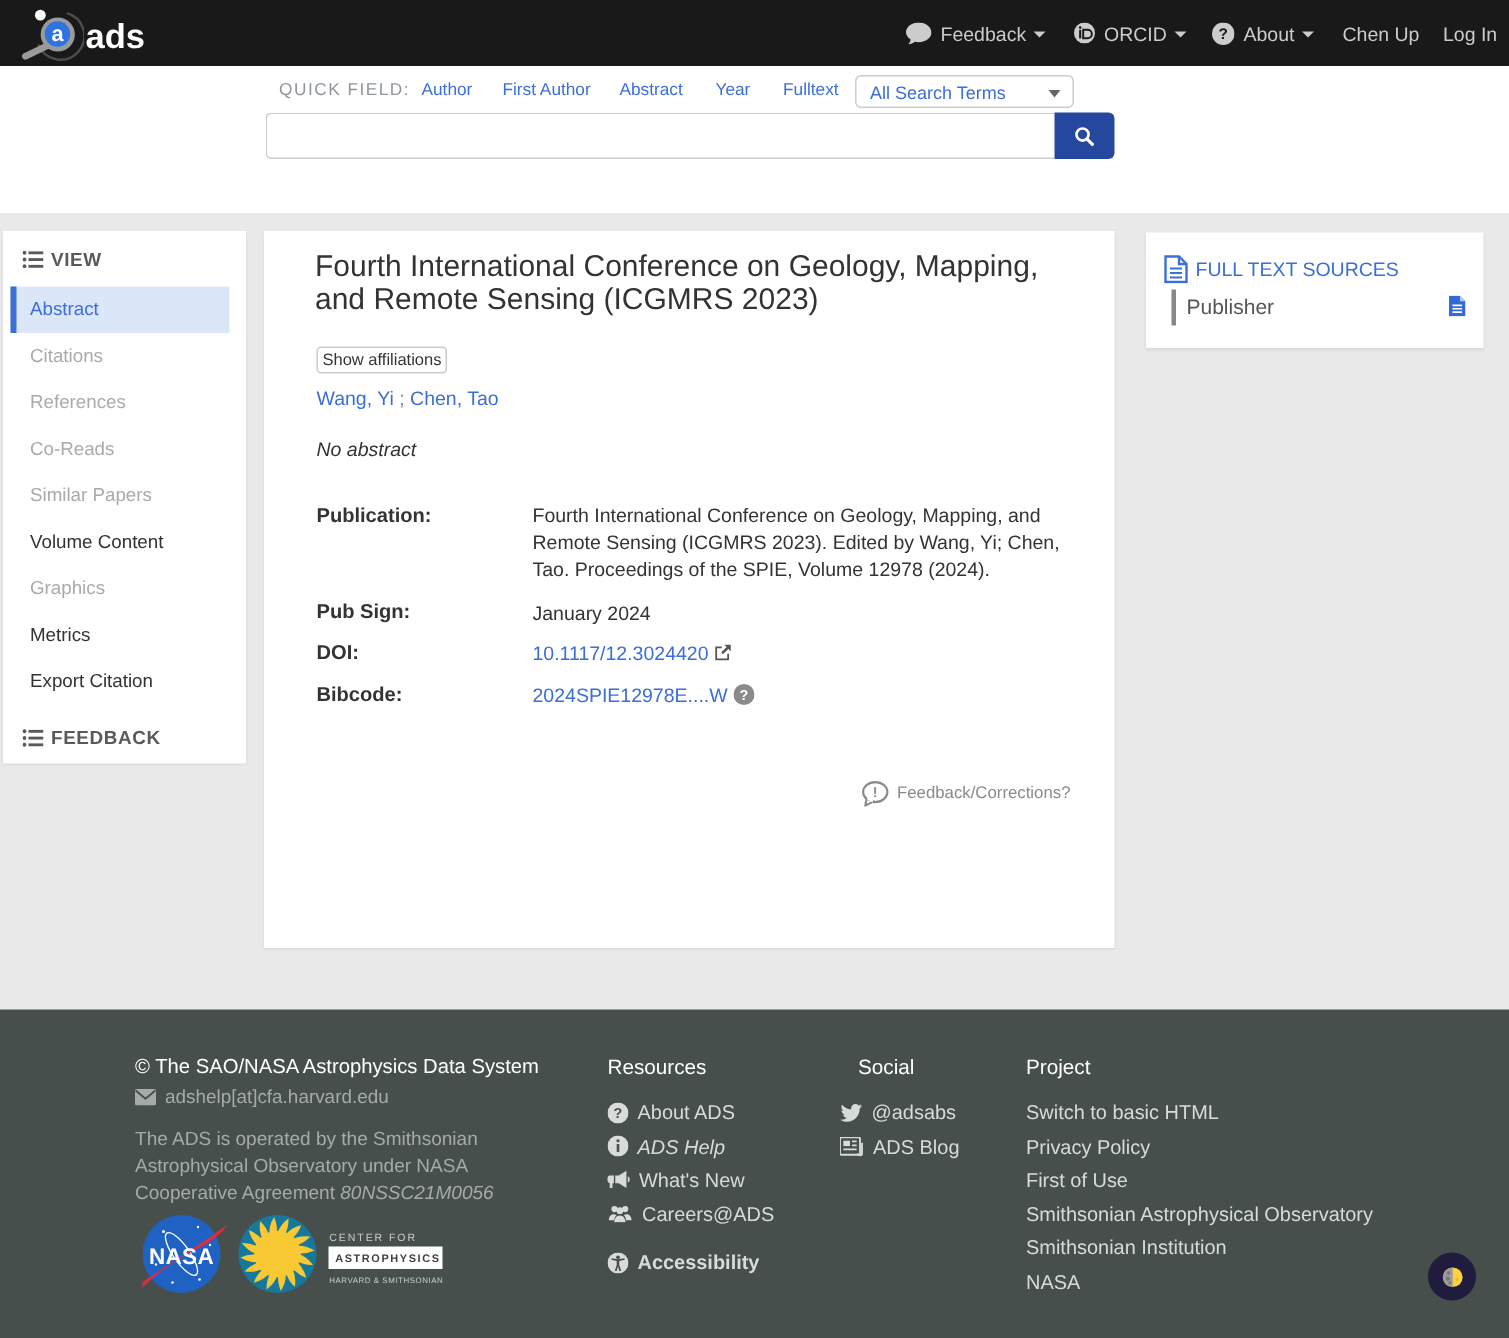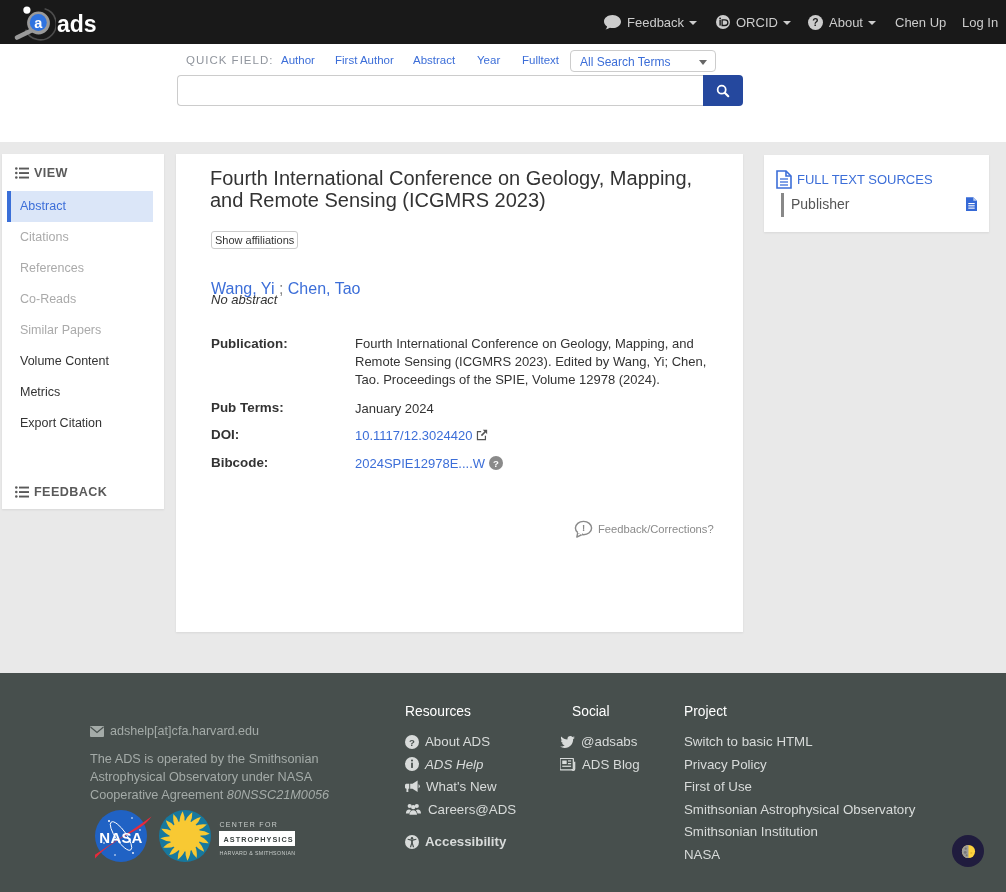--- a/index.html
+++ b/index.html
@@ -32,21 +32,21 @@
 #sblist { position:absolute; left:5px; top:37px; width:146px; list-style:none; }
 #sblist li { height:31px; line-height:31px; font-size:12.5px; border-left:4px solid transparent; padding-left:9px; }
 #sblist li.on { background:#dbe6f8; border-left-color:#3a6fd8; color:#3c6ed8; }
 #sblist li.dis { color:#aaa; }
 #sblist li.act { color:#333; }
 
 
 #main { position:absolute; left:176px; top:154px; width:567px; height:478px; background:#fff; box-shadow:0 1px 2px rgba(0,0,0,.08); }
 #title { position:absolute; left:34px; top:13px; width:510px; font-size:20px; line-height:22px; color:#333; font-weight:normal; }
 #affbtn { position:absolute; left:35px; top:77px; height:18px; font-size:11px; color:#333; border:1px solid #ccc; border-radius:3px; background:#fff; padding:2px 3px; }
-#authors { position:absolute; left:35px; top:104px; font-size:16px; color:#3c6ed8;margin-top:22px; }
+#authors { position:absolute; left:35px; top:104px; font-size:13px; color:#3c6ed8; }
 #authors .sep { color:#888; }
 #noabs { position:absolute; left:35px; top:138px; font-size:13px; font-style:italic; color:#333; }
 .mlabel { position:absolute; left:35px; font-size:13.4px; font-weight:bold; color:#333; }
 .mval { position:absolute; left:179px; font-size:13px; color:#333; line-height:18px; }
 .mval a { color:#3c6ed8; }
 #fbcorr { position:absolute; left:397px; top:365px; color:#8a8a8a; font-size:11.2px; display:flex; align-items:center; }
 #fbcorr svg { margin-right:4px; }
 
 
 #rightp { position:absolute; left:764px; top:155px; width:225px; height:77px; background:#fff; box-shadow:0 1px 2px rgba(0,0,0,.08); }
@@ -133,20 +133,21 @@
           <rect x="4" y="9.6" width="10" height="1.9"></rect>
         </g>
       </svg>VIEW</div>
   <ul id="sblist">
     <li class="on">Abstract</li>
     <li class="dis">Citations</li>
     <li class="dis">References</li>
     <li class="dis">Co-Reads</li>
     <li class="dis">Similar Papers</li>
     <li class="act">Volume Content</li>
+    <li class="dis">Graphics</li>
     <li class="act">Metrics</li>
     <li class="act">Export Citation</li>
   </ul>
   <div class="sbhead" style="top:331px;"><svg width="14" height="12" viewBox="0 0 14 12">
         <g fill="#5a5a5a">
           <circle cx="1.3" cy="1.5" r="1.3"></circle>
           <circle cx="1.3" cy="6" r="1.3"></circle>
           <circle cx="1.3" cy="10.5" r="1.3"></circle>
           <rect x="4" y="0.6" width="10" height="1.9"></rect>
           <rect x="4" y="5.1" width="10" height="1.9"></rect>
@@ -156,21 +157,21 @@
 </div>
 
 <div id="main">
   <h2 id="title">Fourth International Conference on Geology, Mapping, and Remote Sensing (ICGMRS 2023)</h2>
   <span id="affbtn">Show affiliations</span>
   <div id="authors"><a>Wang, Yi</a><span class="sep"> ; </span><a>Chen, Tao</a></div>
   <div id="noabs">No abstract</div>
 
   <div class="mlabel" style="top:182px;">Publication:</div>
   <div class="mval" style="top:181px; width:352px;">Fourth International Conference on Geology, Mapping, and Remote Sensing (ICGMRS 2023). Edited by Wang, Yi; Chen, Tao. Proceedings of the SPIE, Volume 12978 (2024).</div>
-  <div class="mlabel" style="top:246px;">Pub Terms:</div>
+  <div class="mlabel" style="top:246px;">Pub Sign:</div>
   <div class="mval" style="top:246px;">January 2024</div>
   <div class="mlabel" style="top:273px;">DOI:</div>
   <div class="mval" style="top:273px;"><a>10.1117/12.3024420</a> <svg width="12" height="12" viewBox="0 0 14 14" style="vertical-align:-1px;">
         <path fill="none" stroke="#555" stroke-width="1.4" d="M11 8v4.3H1.7V3H6"></path>
         <path fill="#555" d="M8 1h5v5l-1.8-1.8L7 8.4 5.6 7l4.2-4.2z"></path>
       </svg></div>
   <div class="mlabel" style="top:301px;">Bibcode:</div>
   <div class="mval" style="top:301px;"><a>2024SPIE12978E....W</a> <svg width="14" height="14" viewBox="0 0 16 16" style="vertical-align:-2px;">
         <circle cx="8" cy="8" r="8" fill="#8a8a8a"></circle>
         <text x="8" y="12" font-size="11" font-weight="bold" fill="#fff" text-anchor="middle" font-family="Liberation Sans">?</text>
@@ -202,20 +203,21 @@
         <g stroke="#fff" stroke-width="1.2">
           <line x1="2.5" y1="7" x2="9.5" y2="7"></line>
           <line x1="2.5" y1="9.5" x2="9.5" y2="9.5"></line>
           <line x1="2.5" y1="12" x2="9.5" y2="12"></line>
         </g>
       </svg>
     </div>
 </div>
 
 <div id="footer">
+  <div id="copyr">© The SAO/NASA Astrophysics Data System</div>
   <div id="femail"><svg width="14" height="11" viewBox="0 0 14 11">
         <rect width="14" height="11" rx="1" fill="#a4aba8"></rect>
         <path d="M0.5 1 L7 6.5 L13.5 1" fill="none" stroke="#474f4d" stroke-width="1.2"></path>
       </svg>adshelp[at]cfa.harvard.edu</div>
   <div id="fpara">The ADS is operated by the Smithsonian Astrophysical Observatory under NASA Cooperative Agreement <i>80NSSC21M0056</i></div>
 
   <svg id="logos" width="210" height="54" viewBox="0 0 210 54">
 
     <circle cx="26" cy="26" r="26" fill="#2062c4"></circle>
     <ellipse cx="26" cy="26" rx="17" ry="5.4" fill="none" stroke="#fff" stroke-width="0.9" transform="rotate(55 26 26)"></ellipse>

